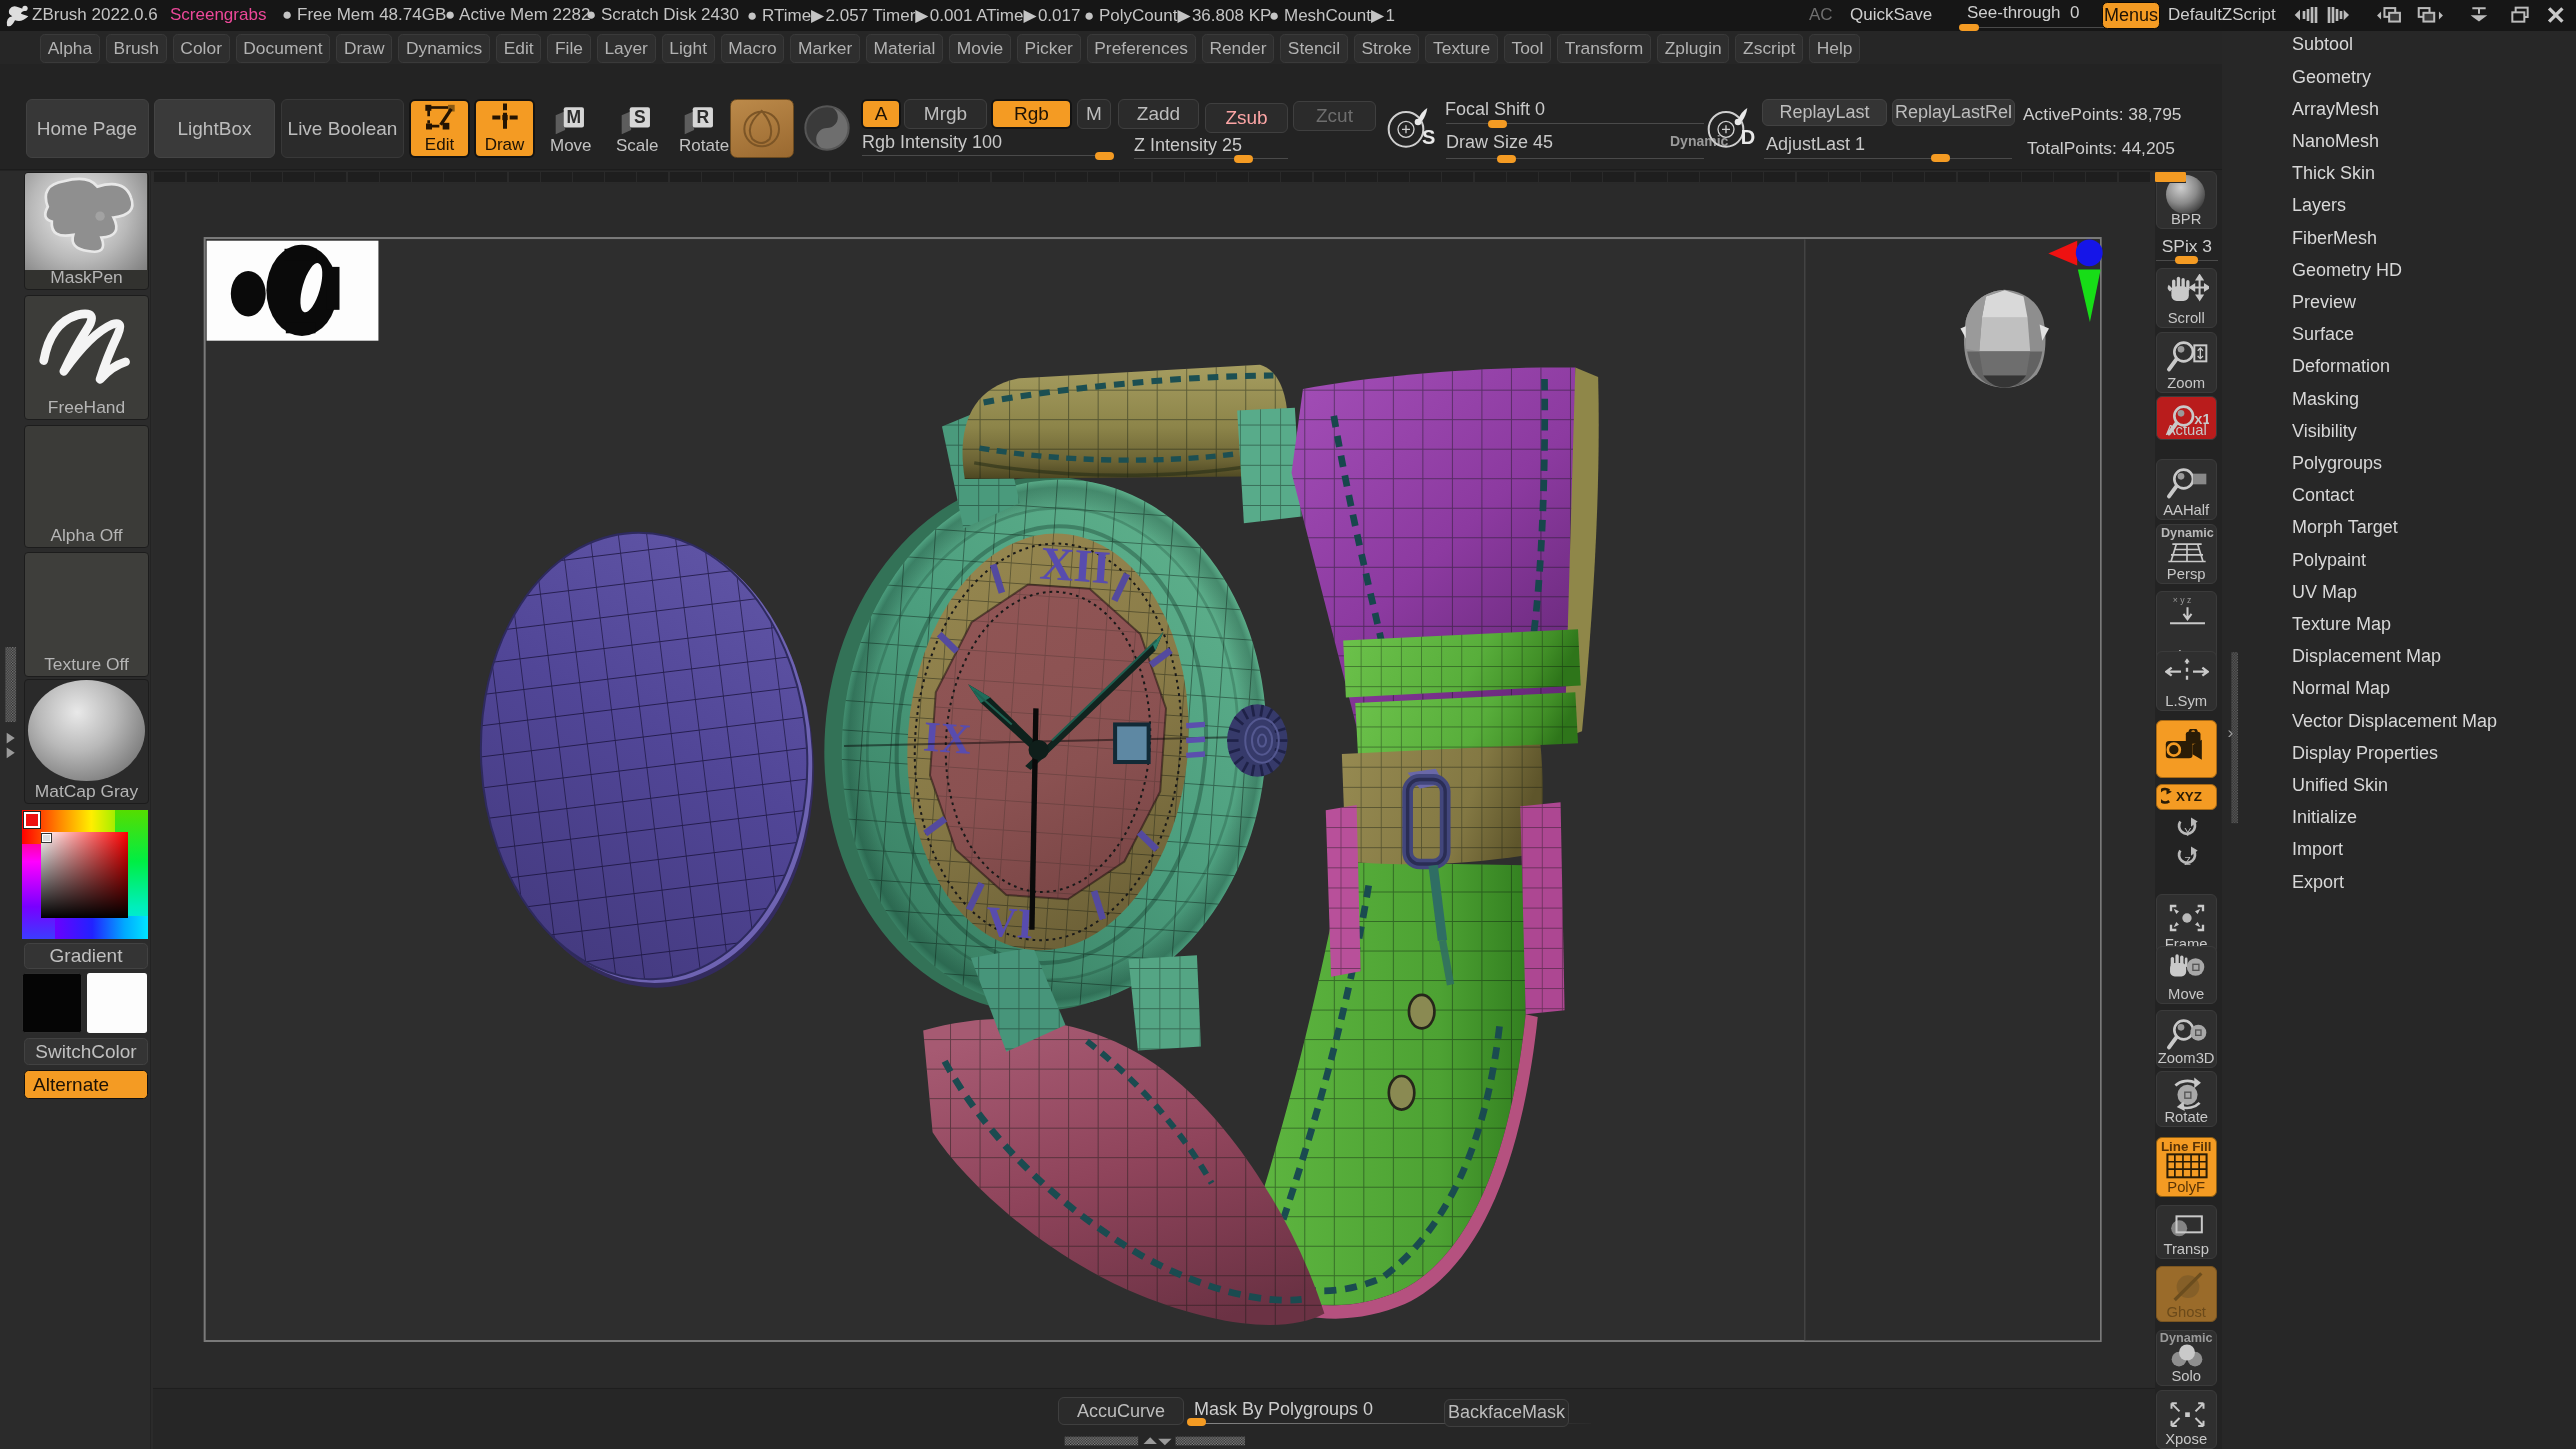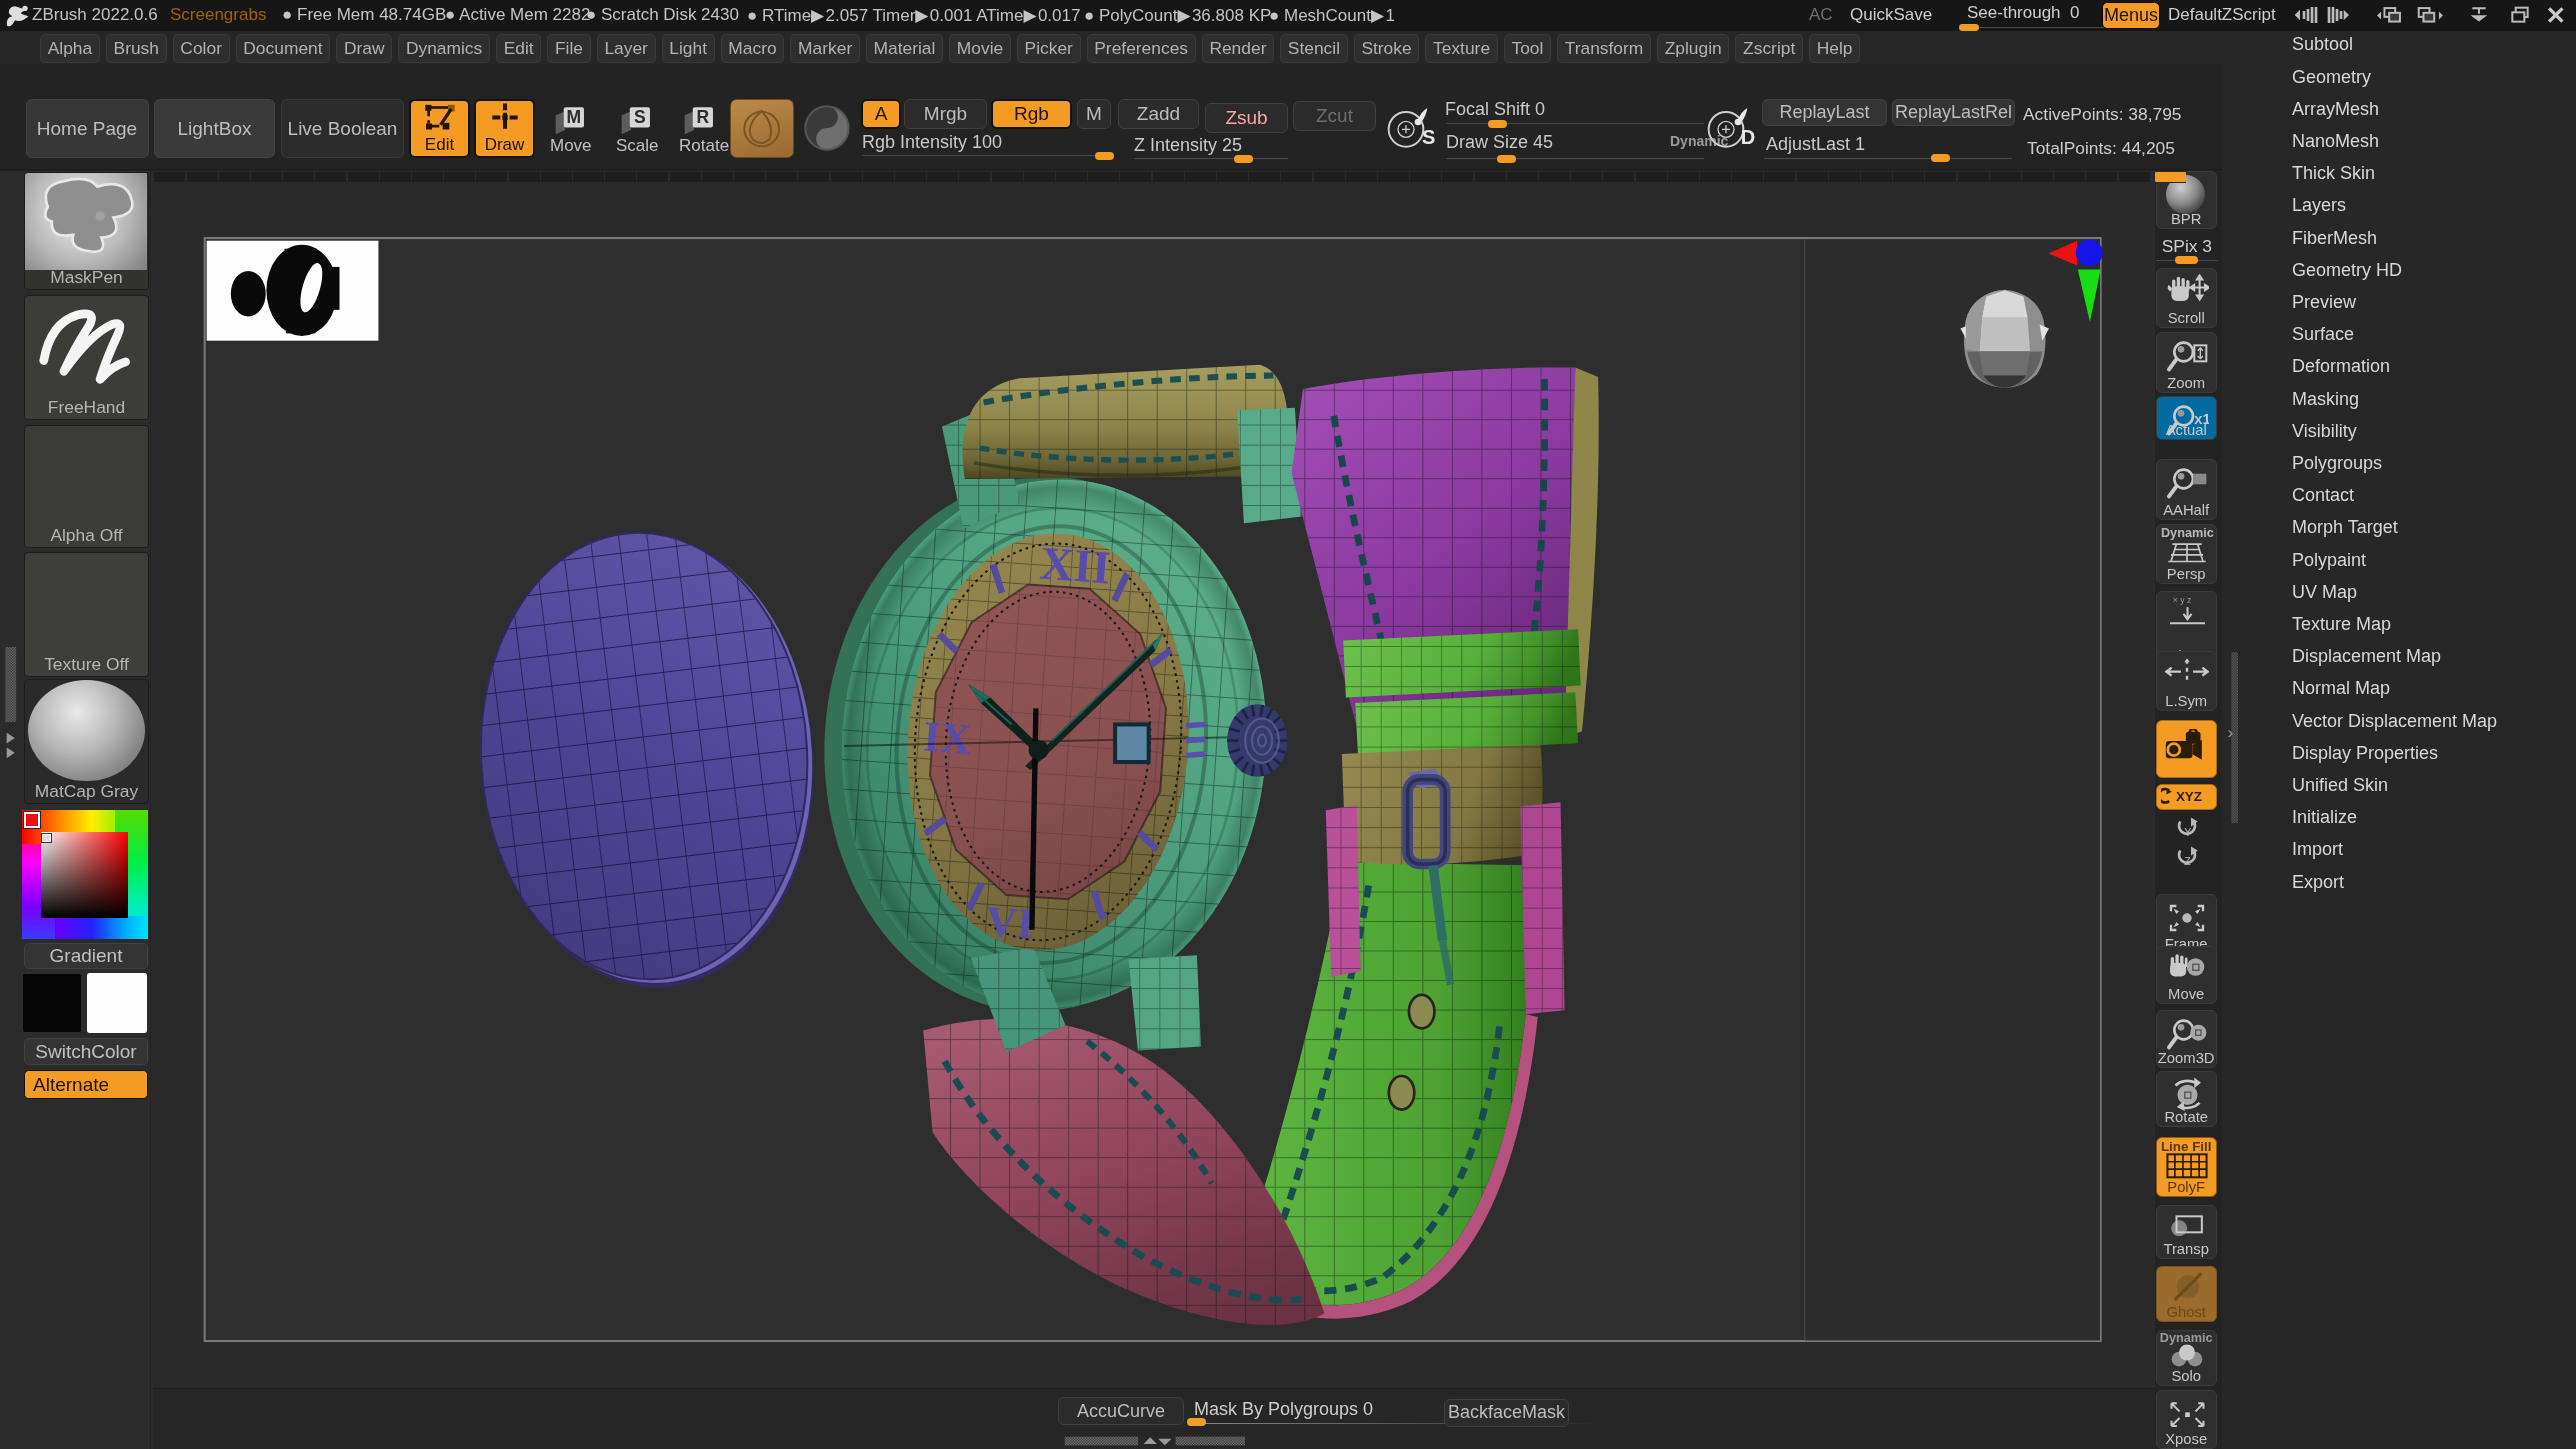--- a/index.html
+++ b/index.html
@@ -32,21 +32,21 @@
 </style>
 </head>
 <body>
 <div id="root">
 <div class="abs" id="titlebar">
 <svg class="abs" style="left:2.7px;top:2.7px" width="28" height="28" viewBox="0 0 42 42">
 <path d="M6 34 Q4 22 14 20 Q6 16 10 9 Q14 3 22 6 L36 11 Q28 12 27 16 L38 20 Q28 30 18 26 Q12 38 6 34 Z" fill="#dedede"></path>
 <circle cx="33" cy="8" r="4" fill="#dedede"></circle>
       </svg>
 <div class="t" style="left:32px;color:#c4c4c4">ZBrush 2022.0.6</div>
-<div class="t" style="left:170px;color:#a16207">Screengrabs</div>
+<div class="t" style="left:170px;color:#ec4899">Screengrabs</div>
 <div class="t" style="left:282px;color:#c4c4c4">● Free Mem 48.74GB</div>
 <div class="t" style="left:445px;color:#c4c4c4">● Active Mem 2282</div>
 <div class="t" style="left:586px;color:#c4c4c4">● Scratch Disk 2430</div>
 <div class="t" style="left:747px;color:#c4c4c4">● RTime▶ 2.057 Timer▶ 0.001 ATime▶ 0.017</div>
 <div class="t" style="left:1084px;color:#c4c4c4">● PolyCount▶ 36.808 KP</div>
 <div class="t" style="left:1269px;color:#c4c4c4">● MeshCount▶ 1</div>
 <div class="t" style="left:1809px;color:#6f6f6f">AC</div>
 <div class="t" style="left:1850px;">QuickSave</div>
 <div class="t" style="left:1967px;top:2.7px">See-through&nbsp; 0</div>
 <div class="abs" style="left:1966px;top:27px;width:174px;height:1.3px;background:#4a4a4a"></div>
@@ -602,21 +602,21 @@
 <div class="shbtn" style="top:161px;height:61px;background:#2f2f2f;border-color:#3b3b3b">
 <svg class="ico" style="left:8px;top:4px" width="44" height="38" viewBox="0 0 66 56">
 <circle cx="28" cy="22" r="14" fill="none" stroke="#c9c9c9" stroke-width="4"></circle>
 <path d="M17 33 L6 48" stroke="#c9c9c9" stroke-width="6" stroke-linecap="round"></path>
 <circle cx="24" cy="18" r="5" fill="#9a9a9a"></circle>
           <rect x="44" y="12" width="18" height="24" fill="none" stroke="#c9c9c9" stroke-width="3"></rect>
           <path d="M53 16 L53 32 M49 20 L53 16 L57 20 M49 28 L53 32 L57 28" stroke="#c9c9c9" stroke-width="2" fill="none"></path>
         </svg>
         <div class="shlbl" style="color:#c8c8c8">Zoom</div>
       </div>
-<div class="shbtn" style="top:225px;height:44px;background:#0369a1;border-color:#3b3b3b">
+<div class="shbtn" style="top:225px;height:44px;background:#b91c1c;border-color:#3b3b3b">
 <svg class="ico" style="left:8px;top:4px" width="44" height="38" viewBox="0 0 66 56">
 <circle cx="28" cy="22" r="14" fill="none" stroke="#c9c9c9" stroke-width="4"></circle>
 <path d="M17 33 L6 48" stroke="#c9c9c9" stroke-width="6" stroke-linecap="round"></path>
 <circle cx="24" cy="18" r="5" fill="#9a9a9a"></circle>
           <text x="44" y="34" font-size="22" fill="#c9c9c9" font-family="Liberation Sans" font-weight="bold">x1</text>
         </svg>
         <div class="shlbl" style="color:#c8c8c8">Actual</div>
       </div>
 <div class="shbtn" style="top:288px;height:61px;background:#2f2f2f;border-color:#3b3b3b">
 <svg class="ico" style="left:8px;top:4px" width="44" height="38" viewBox="0 0 66 56">

